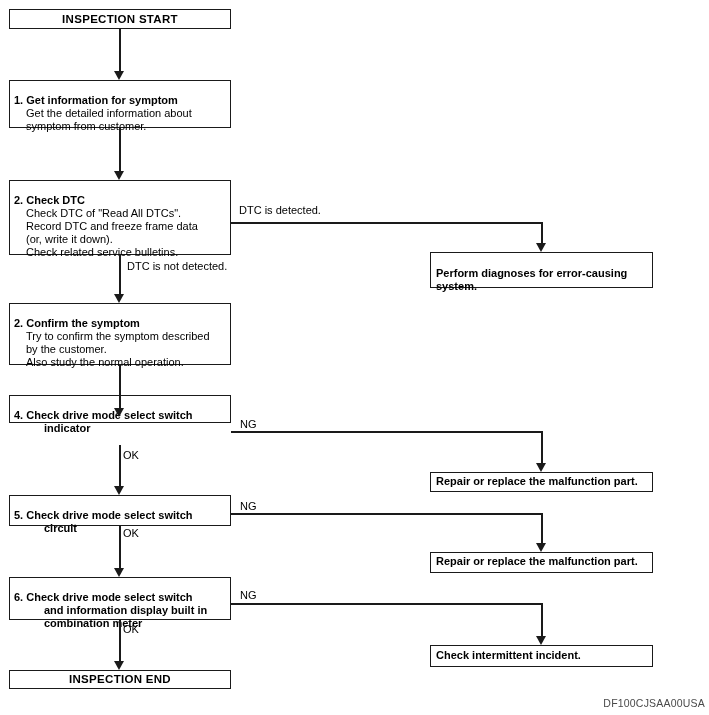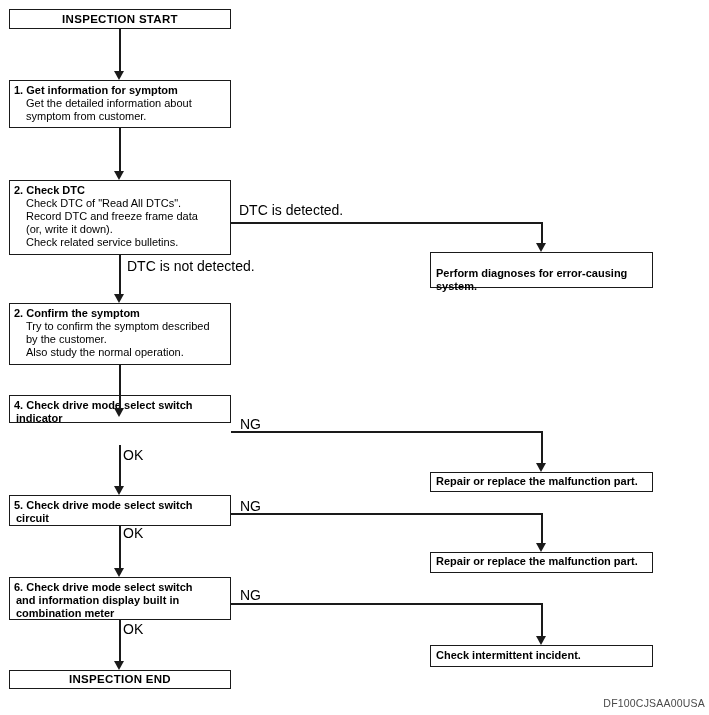--- a/index.html
+++ b/index.html
@@ -15,51 +15,51 @@
   .node, .outcome, .terminal {
     position: absolute;
     left: 9px;
     width: 222px;
     box-sizing: border-box;
     border: 1.5px solid #1a1a1a;
     background: #ffffff;
     font-size: 11px;
     line-height: 13px;
   }
-  .node { padding-top: 3px; }
+  .node { padding-top: 13px; }
   .terminal {
     display: flex;
     align-items: center;
     justify-content: center;
     font-weight: bold;
     font-size: 11.5px;
     letter-spacing: 0.3px;
   }
   .outcome {
     left: 430px;
     width: 223px;
     font-weight: bold;
     padding-top: 14px;
   }
   .outcome div { padding-left: 5px; }
   .h  { font-weight: bold; padding-left: 4px; }
-  .h2 { font-weight: bold; padding-left: 6px; }
+  .h2 { font-weight: bold; padding-left: 6px; margin-left: 28px; }
   .b  { padding-left: 16px; }
   .lv { position: absolute; width: 1.5px; background: #1a1a1a; }
   .lh { position: absolute; height: 1.5px; background: #1a1a1a; }
   .ad {
     position: absolute;
     width: 0; height: 0;
     border-left: 5.5px solid transparent;
     border-right: 5.5px solid transparent;
     border-top: 9px solid #1a1a1a;
   }
   .lbl {
     position: absolute;
-    font-size: 14px;
+    font-size: 11px;
     line-height: 13px;
     white-space: nowrap;
   }
   .refcode {
     position: absolute;
     right: 4px;
     top: 697px;
     font-size: 10.5px;
     color: #4a4a4a;
     letter-spacing: 0.2px;

